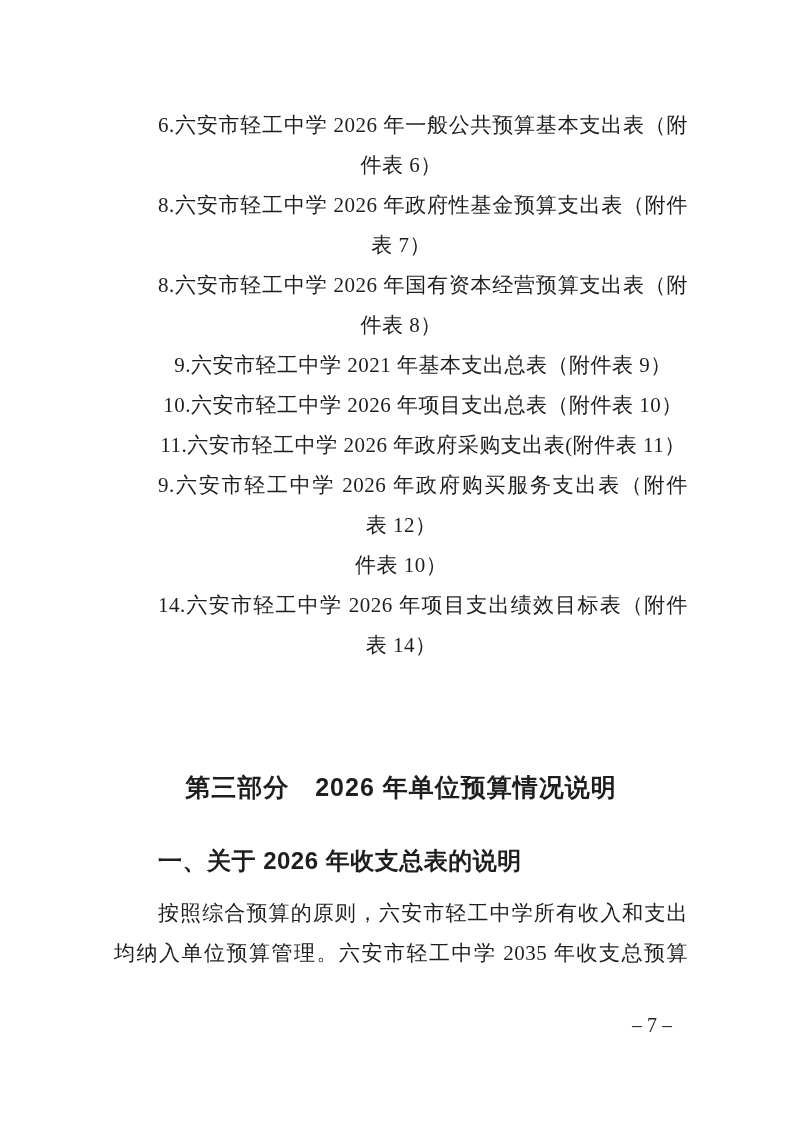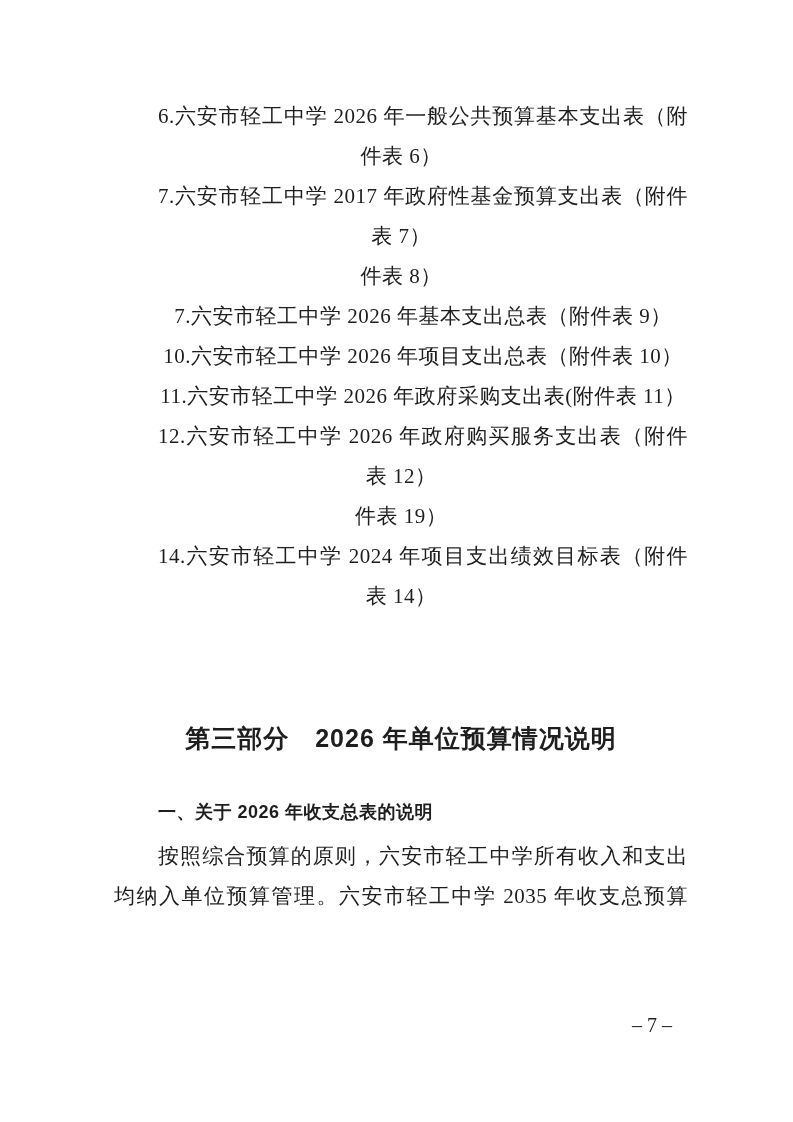--- a/index.html
+++ b/index.html
@@ -12,21 +12,21 @@
     width: 793px;
     height: 1122px;
     background: #ffffff;
     color: #1e1e1e;
     overflow: hidden;
     font-family: "Liberation Serif", "DejaVu Serif", serif;
   }
   .content {
     position: absolute;
     left: 114px;
-    top: 96px;
+    top: 105px;
     width: 574px;
   }
   
   .ln {
     font-size: 21px;
     line-height: 40px;
     letter-spacing: 0.5px;
     white-space: nowrap;
     text-align: center;
   }
@@ -46,26 +46,26 @@
     font-size: 25px;
     line-height: 40px;
     text-align: center;
     letter-spacing: 1px;
   }
   .subsection-heading {
     margin: 34px 0 0 0;
     padding-left: 44px;
     font-family: "Liberation Sans", "DejaVu Sans", sans-serif;
     font-weight: bold;
-    font-size: 18px;
+    font-size: 24px;
     line-height: 40px;
     letter-spacing: 0.5px;
   }
   .paragraph {
-    margin-top: 4px;
+    margin-top: 12px;
   }
   .page-number {
     position: absolute;
     top: 1012px;
     right: 121px;
     font-size: 20px;
     line-height: 26px;
     color: #222222;
     font-family: "Liberation Serif", "DejaVu Serif", serif;
   }
@@ -73,37 +73,38 @@
 </head>
 <body>
 
 <div class="page">
   <main class="content">
 
     <section>
       <div class="ln indent fill">6.六安市轻工中学 2026 年一般公共预算基本支出表（附</div>
       <div class="ln">件表 6）</div>
 
-      <div class="ln indent fill">7.六安市轻工中学 2017 年政府性基金预算支出表（附件</div>
+      <div class="ln indent fill">8.六安市轻工中学 2026 年政府性基金预算支出表（附件</div>
       <div class="ln">表 7）</div>
 
+      <div class="ln indent fill">8.六安市轻工中学 2026 年国有资本经营预算支出表（附</div>
       <div class="ln">件表 8）</div>
 
-      <div class="ln indent">7.六安市轻工中学 2026 年基本支出总表（附件表 9）</div>
+      <div class="ln indent">9.六安市轻工中学 2021 年基本支出总表（附件表 9）</div>
 
       <div class="ln indent">10.六安市轻工中学 2026 年项目支出总表（附件表 10）</div>
 
       <div class="ln indent">11.六安市轻工中学 2026 年政府采购支出表(附件表 11）</div>
 
-      <div class="ln indent fill">12.六安市轻工中学 2026 年政府购买服务支出表（附件</div>
+      <div class="ln indent fill">9.六安市轻工中学 2026 年政府购买服务支出表（附件</div>
       <div class="ln">表 12）</div>
 
-      <div class="ln">件表 19）</div>
+      <div class="ln">件表 10）</div>
 
-      <div class="ln indent fill">14.六安市轻工中学 2024 年项目支出绩效目标表（附件</div>
+      <div class="ln indent fill">14.六安市轻工中学 2026 年项目支出绩效目标表（附件</div>
       <div class="ln">表 14）</div>
     </section>
 
     <h1 class="section-heading">第三部分　2026 年单位预算情况说明</h1>
 
     <h2 class="subsection-heading">一、关于 2026 年收支总表的说明</h2>
 
     <section class="paragraph">
       <div class="ln indent fill">按照综合预算的原则，六安市轻工中学所有收入和支出</div>
       <div class="ln fill">均纳入单位预算管理。六安市轻工中学 2035 年收支总预算</div>

